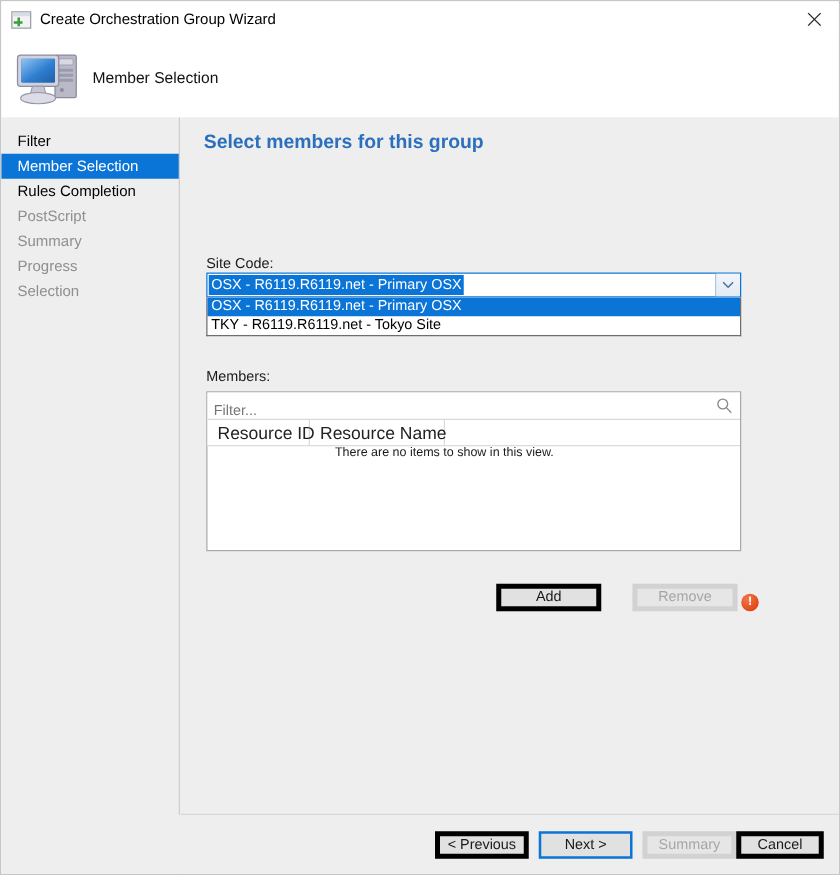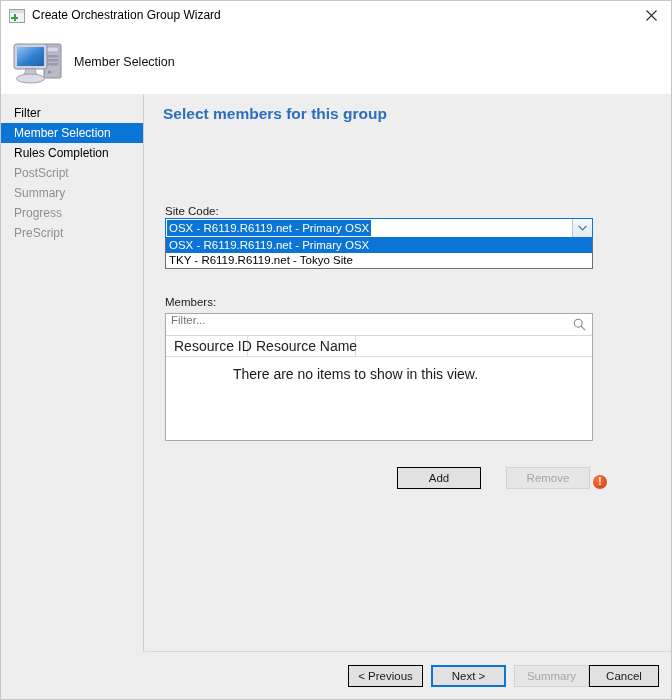--- a/index.html
+++ b/index.html
@@ -232,21 +232,21 @@
     box-sizing: border-box;
     border: 1px solid #a9a9a9;
     background: #ffffff;
   }
   #filter-row {
     position: relative;
     height: 21px;
     border-bottom: 1px solid #d9d9d9;
     background: #ffffff;
     display: flex;
-    align-items: flex-start;
+    align-items: flex-end;
   }
   #filter-input {
     border: none;
     outline: none;
     background: transparent;
     font-family: "Liberation Sans", sans-serif;
     font-size: 11.5px;
     color: #8a8a8a;
     margin-left: 5px;
     width: 390px;
@@ -270,23 +270,22 @@
     height: 20px;
     line-height: 20px;
     box-sizing: border-box;
     border-right: 1px solid #dcdcdc;
     padding-left: 8px;
     white-space: nowrap;
   }
   .th.c1 { width: 82px; }
   .th.c2 { width: 108px; }
   #empty-msg {
-    margin-top: 9px;
     text-align: center;
-    font-size: 14px;
+    font-size: 10px;
     color: #1a1a1a;
     padding-right: 47px;
   }
 
   #error-icon {
     position: absolute;
     left: 448px; top: 381px;
     width: 14px; height: 14px;
     border-radius: 50%;
     background: radial-gradient(circle at 35% 30%, #f4764a, #e04a18 70%);
@@ -298,21 +297,21 @@
   #error-icon span {
     color: #ffffff;
     font-size: 10px;
     font-weight: bold;
     line-height: 12px;
   }
 
   
   .btn {
     box-sizing: border-box;
-    border: 1px solid #000000;
+    border: 4px solid #000000;
     background: #e1e1e1;
     font-family: "Liberation Sans", sans-serif;
     font-size: 11.5px;
     color: #1a1a1a;
     text-align: center;
     cursor: default;
     display: flex;
     align-items: center;
     justify-content: center;
     user-select: none;
@@ -397,21 +396,21 @@
 
   <div id="content">
 
     <nav id="sidebar">
       <div class="nav-item strong">Filter</div>
       <div class="nav-item selected">Member Selection</div>
       <div class="nav-item strong">Rules Completion</div>
       <div class="nav-item">PostScript</div>
       <div class="nav-item">Summary</div>
       <div class="nav-item">Progress</div>
-      <div class="nav-item">PreScript</div>
+      <div class="nav-item">Selection</div>
     </nav>
 
     <section id="main">
 
       <div id="page-heading">Select members for this group</div>
 
       <div class="field-label" id="site-code-label">Site Code:</div>
 
       <div id="combo">
         <span id="combo-value">OSX - R6119.R6119.net  -  Primary OSX</span>

